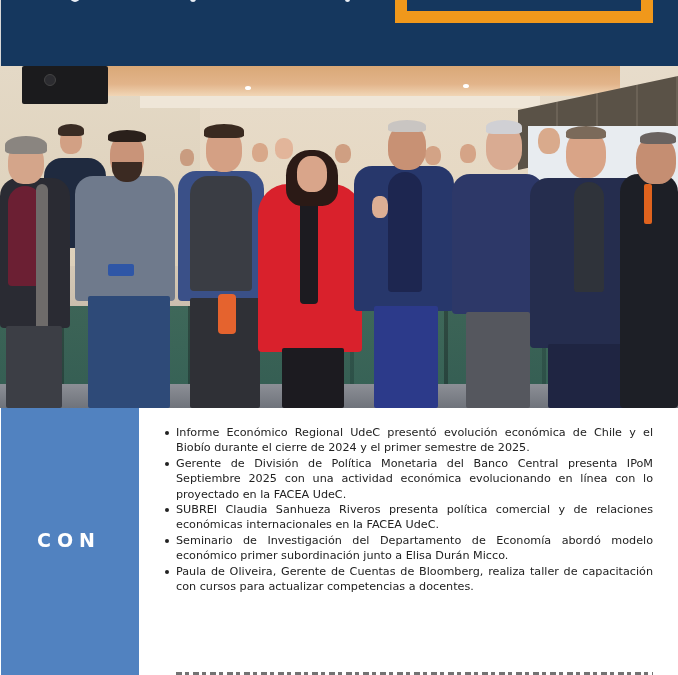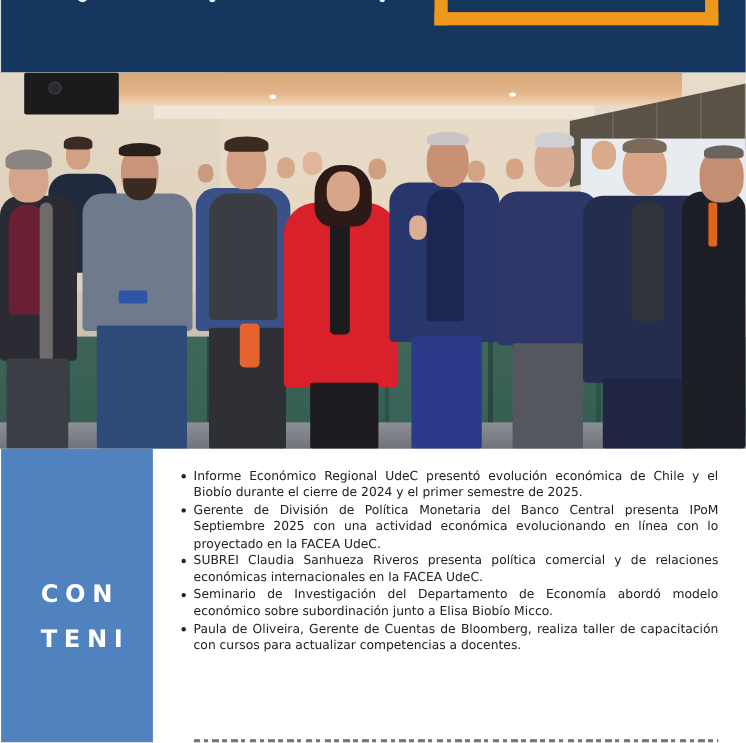--- a/index.html
+++ b/index.html
@@ -49,21 +49,21 @@
     position: absolute; left: 0; top: 408px; width: 678px; height: 267px;
     background: #ffffff;
   }
   .sidebar {
     position: absolute; left: 1px; top: 0; width: 138px; height: 267px;
     background: #5182c0;
   }
   .sidebar-title {
     position: absolute; left: 36px; top: 112px; width: 90px;
     color: #ffffff; font-family: "DejaVu Sans", sans-serif; font-weight: bold;
-    font-size: 22px; letter-spacing: 6px; line-height: 41px;
+    font-size: 19px; letter-spacing: 6px; line-height: 41px;
   }
   .sidebar-title div { white-space: nowrap; }
   .news-list {
     position: absolute; left: 160px; top: 17px; width: 493px;
     margin: 0; padding: 0; list-style: none;
     font-family: "DejaVu Sans", sans-serif; font-size: 11.2px; line-height: 15.4px;
     color: #222222;
   }
   .news-list li {
     position: relative; padding-left: 16px; text-align: justify; text-align-last: left;
@@ -163,25 +163,24 @@
   <div class="body" style="left:620px;top:108px;width:58px;height:234px;background:#1d1f26"></div>
   <div class="head" style="left:636px;top:70px;width:40px;height:48px;background:#c58e72"></div>
   <div class="hair" style="left:640px;top:66px;width:36px;height:12px;background:#6a6360"></div>
   <div class="body" style="left:644px;top:118px;width:8px;height:40px;background:#e0631e;border-radius:2px"></div>
 </div>
 
 <div class="bottom">
   <div class="sidebar">
     <div class="sidebar-title">
       <div>CON</div>
-      <div>TENI</div>
     </div>
   </div>
 
   <ul class="news-list">
     <li><span class="bullet"></span><span>Informe Económico Regional UdeC presentó evolución económica de Chile y el Biobío durante el cierre de 2024 y el primer semestre de 2025.</span></li>
     <li><span class="bullet"></span><span>Gerente de División de Política Monetaria del Banco Central presenta IPoM Septiembre 2025 con una actividad económica evolucionando en línea con lo proyectado en la FACEA UdeC.</span></li>
     <li><span class="bullet"></span><span>SUBREI Claudia Sanhueza Riveros presenta política comercial y de relaciones económicas internacionales en la FACEA UdeC.</span></li>
-    <li><span class="bullet"></span><span>Seminario de Investigación del Departamento de Economía abordó modelo económico sobre subordinación junto a Elisa Biobío Micco.</span></li>
+    <li><span class="bullet"></span><span>Seminario de Investigación del Departamento de Economía abordó modelo económico primer subordinación junto a Elisa Durán Micco.</span></li>
     <li><span class="bullet"></span><span>Paula de Oliveira, Gerente de Cuentas de Bloomberg, realiza taller de capacitación con cursos para actualizar competencias a docentes.</span></li>
   </ul>
   <div class="cut-line"></div>
 </div>
 
 </body></html>

